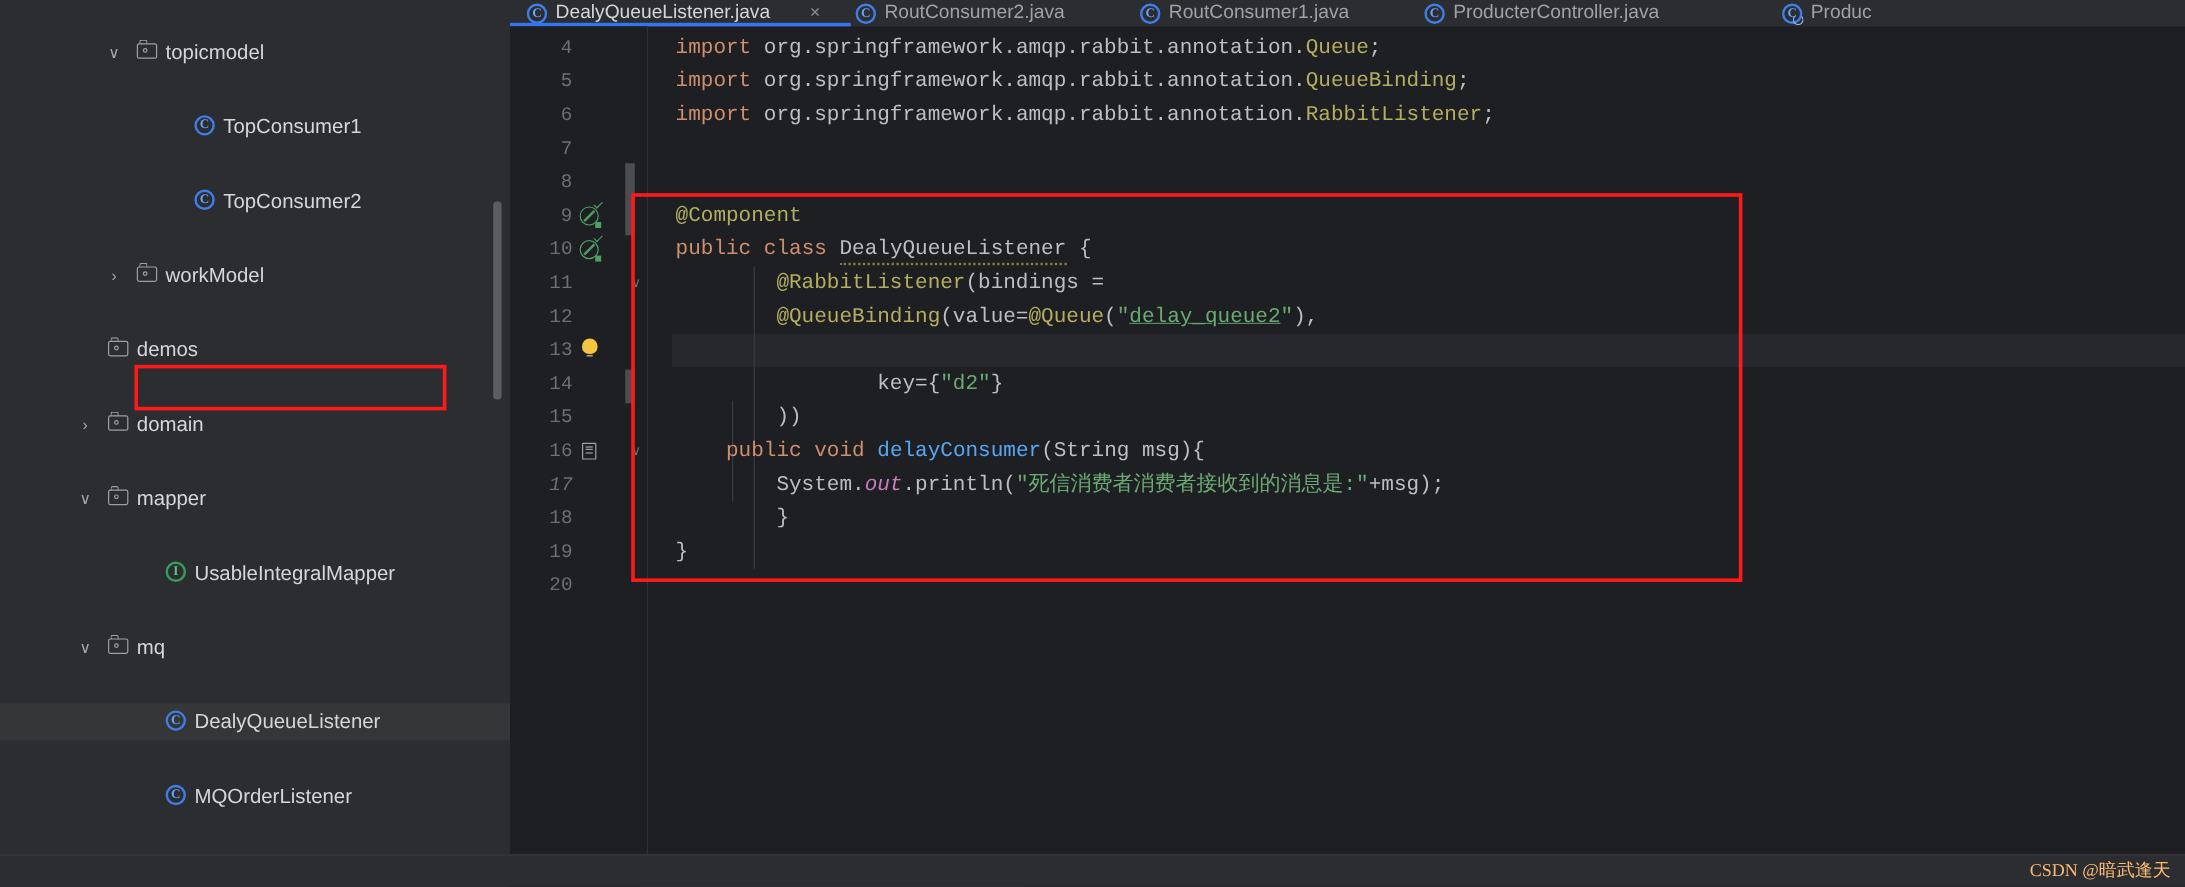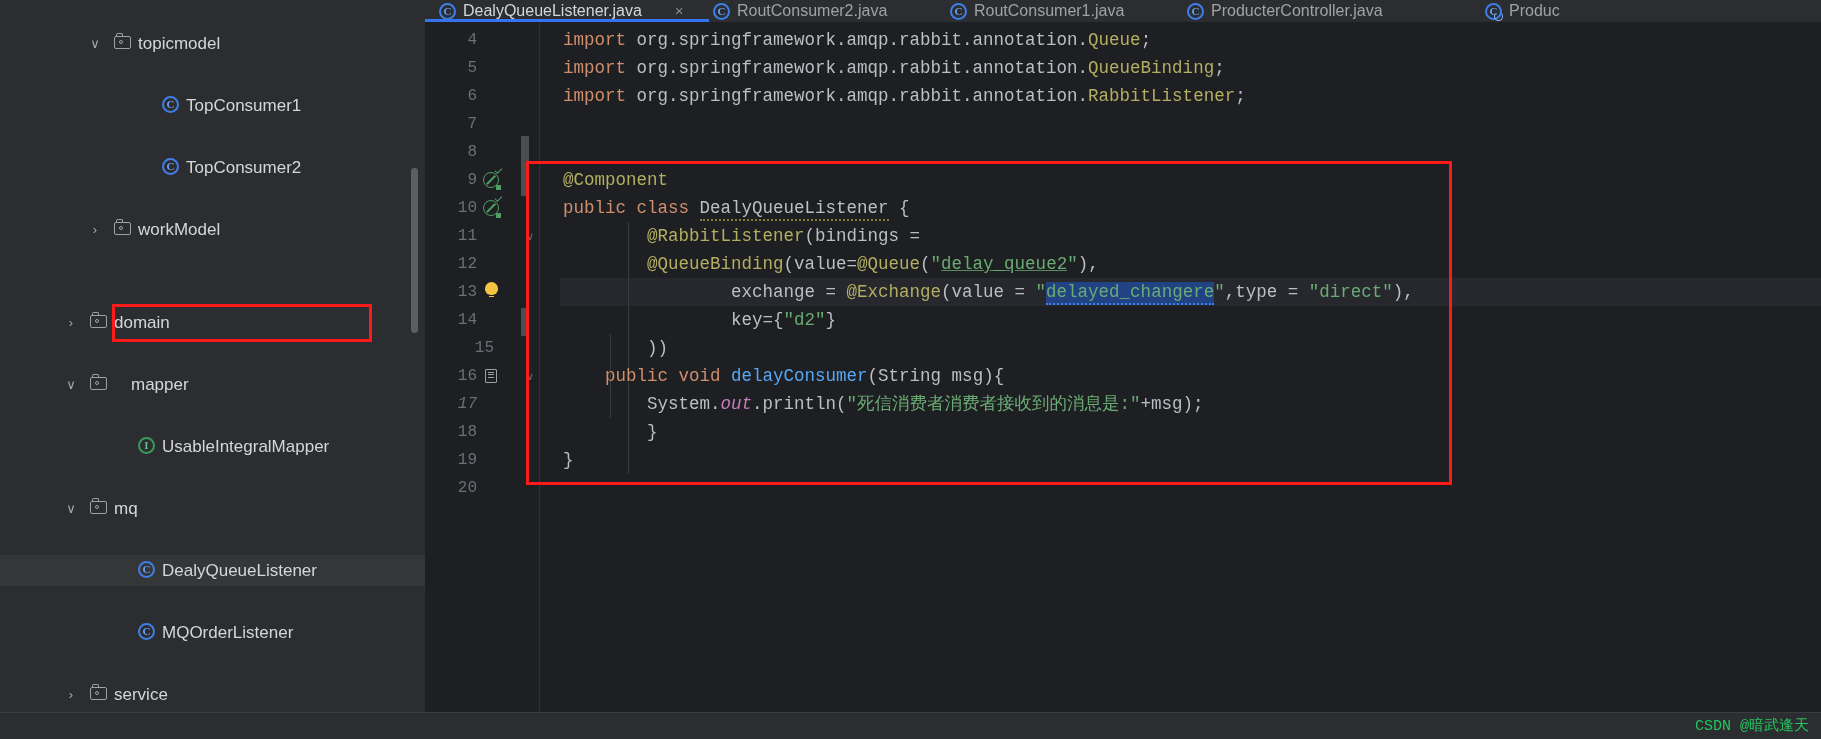--- a/index.html
+++ b/index.html
@@ -209,21 +209,21 @@
   }
   .mstripe{position:absolute;left:0;width:8px;background:#4b4d51;}
 
   
   #bottombar{
     position:absolute;left:0;bottom:0;width:1821px;height:26px;
     background:#2b2d30;border-top:1px solid #393b40;
   }
   #watermark{
     position:absolute;right:12px;bottom:4px;
-    font-size:15px;color:#22c55e;font-family:Liberation Mono, monospace;
+    font-size:15px;color:#fdba74;font-family:Liberation Serif, serif;
   }
   #editor-bottom-cover{
     position:absolute;left:425px;bottom:0;width:1396px;height:26px;
     background:#1e1f22;
   }
 </style>
 </head>
 <body>
 
 <div id="root">
@@ -249,33 +249,39 @@
           </span>
           <span class="tlabel" style="left: 186px;">TopConsumer2</span>
         </div>
         <div class="row" style="top: 93px;">
           <span class="arrow" style="left: 88px;">›</span>
           <span class="ticon" style="left: 112px;">
             <span class="ic-pkg"></span>
           </span>
           <span class="tlabel" style="left: 138px;">workModel</span>
         </div>
+        <div class="row" style="top: 124px;">
+          <span class="ticon" style="left: 88px;">
+            <span class="ic-pkg"></span>
+          </span>
+          <span class="tlabel" style="left: 114px;">demos</span>
+        </div>
         <div class="row" style="top: 155px;">
           <span class="arrow" style="left: 64px;">›</span>
           <span class="ticon" style="left: 88px;">
             <span class="ic-pkg"></span>
           </span>
           <span class="tlabel" style="left: 114px;">domain</span>
         </div>
         <div class="row" style="top: 186px;">
           <span class="arrow" style="left: 64px;">∨</span>
           <span class="ticon" style="left: 88px;">
             <span class="ic-pkg"></span>
           </span>
-          <span class="tlabel" style="left: 114px; margin-left: 17px;">mapper</span>
+          <span class="tlabel" style="left: 114px;">mapper</span>
         </div>
         <div class="row" style="top: 217px;">
           <span class="ticon" style="left: 136px;">
             <span class="ic-iface">I</span>
           </span>
           <span class="tlabel" style="left: 162px;">UsableIntegralMapper</span>
         </div>
         <div class="row" style="top: 248px;">
           <span class="arrow" style="left: 64px;">∨</span>
           <span class="ticon" style="left: 88px;">
@@ -355,21 +361,21 @@
           </span>
         </div>
         <div class="lnum" style="left: 8px; top: 200px;">11</div>
         <div class="foldmark" style="left: 98px; top: 200px;">∨</div>
         <div class="lnum" style="left: 8px; top: 228px;">12</div>
         <div class="lnum" style="left: 8px; top: 256px;">13</div>
         <div class="gmark" style="left: 58px; top: 256px;">
           <span class="ic-bulb"></span>
         </div>
         <div class="lnum" style="left: 8px; top: 284px;">14</div>
-        <div class="lnum" style="left: 25px; top: 312px; text-align: right;">15</div>
+        <div class="lnum" style="left: 8px; top: 312px; text-align: right;">15</div>
         <div class="lnum" style="left: 8px; top: 340px;">16</div>
         <div class="gmark" style="left: 58px; top: 340px;">
           <span class="ic-run"></span>
         </div>
         <div class="foldmark" style="left: 98px; top: 340px;">∨</div>
         <div class="lnum" style="left: 8px; top: 368px; font-style: italic;">17</div>
         <div class="lnum" style="left: 8px; top: 396px;">18</div>
         <div class="lnum" style="left: 8px; top: 424px;">19</div>
         <div class="lnum" style="left: 8px; top: 452px;">20</div>
       </div>
@@ -384,21 +390,20 @@
         <div class="iguide" style="left: 68px; top: 200px; height: 252px;"></div>
         <div class="iguide" style="left: 50px; top: 312px; height: 84px;"></div>
         <div class="codeline" style="top: 4px; left: 3px;"><span class="k">import</span> <span class="pl">org.springframework.amqp.rabbit.annotation.</span><span class="ann">Queue</span><span class="pl">;</span></div>
         <div class="codeline" style="top: 32px; left: 3px;"><span class="k">import</span> <span class="pl">org.springframework.amqp.rabbit.annotation.</span><span class="ann">QueueBinding</span><span class="pl">;</span></div>
         <div class="codeline" style="top: 60px; left: 3px;"><span class="k">import</span> <span class="pl">org.springframework.amqp.rabbit.annotation.</span><span class="ann">RabbitListener</span><span class="pl">;</span></div>
         <div class="codeline" style="top: 116px; left: 3px;"></div>
         <div class="codeline" style="top: 144px; left: 3px;"><span class="ann">@Component</span></div>
         <div class="codeline" style="top: 200px; left: 3px;">        <span class="ann">@RabbitListener</span><span class="pl">(bindings =</span></div>
         <div class="codeline" style="top: 172px; left: 3px;"><span class="k">public</span> <span class="k">class</span> <span class="cls wav-warn">DealyQueueListener</span><span class="pl"> {</span></div>
         <div class="codeline" style="top: 228px; left: 3px;">        <span class="ann">@QueueBinding</span><span class="pl">(value=</span><span class="ann">@Queue</span><span class="pl">(</span><span class="str">"</span><span class="str u-green">delay_queue2</span><span class="str">"</span><span class="pl">),</span></div>
-        <div class="codeline" style="top: 256px; left: 3px;">                <span class="pl">exchange = </span><span class="ann">@Exchange</span><span class="pl">(value = </span><span class="str">"</span><span class="hl str wav">delayed_changere</span><span class="str">"</span><span class="pl">,type = </span><span class="str">"direct"</span><span class="pl">),</span></div>
         <div class="codeline" style="top: 284px; left: 3px;">                <span class="pl">key={</span><span class="str">"d2"</span><span class="pl">}</span></div>
         <div class="codeline" style="top: 312px; left: 3px;">        <span class="pl">))</span></div>
         <div class="codeline" style="top: 340px; left: 3px;">    <span class="k">public</span> <span class="k">void</span> <span class="meth">delayConsumer</span><span class="pl">(String msg){</span></div>
         <div class="codeline" style="top: 368px; left: 3px;">        <span class="pl">System.</span><span class="fld">out</span><span class="pl">.println(</span><span class="str">"死信消费者消费者接收到的消息是:"</span><span class="pl">+msg);</span></div>
         <div class="codeline" style="top: 396px; left: 3px;">        <span class="pl">}</span></div>
         <div class="codeline" style="top: 424px; left: 3px;"><span class="pl">}</span></div>
         <div class="codeline" style="top: 452px; left: 3px;"></div>
       </div>
     <div id="code-annot" style="left: 101px; top: 161px; width: 920px; height: 318px; border-color: rgb(255, 26, 26);"></div>
     <div id="editor-bottom-cover"></div>

